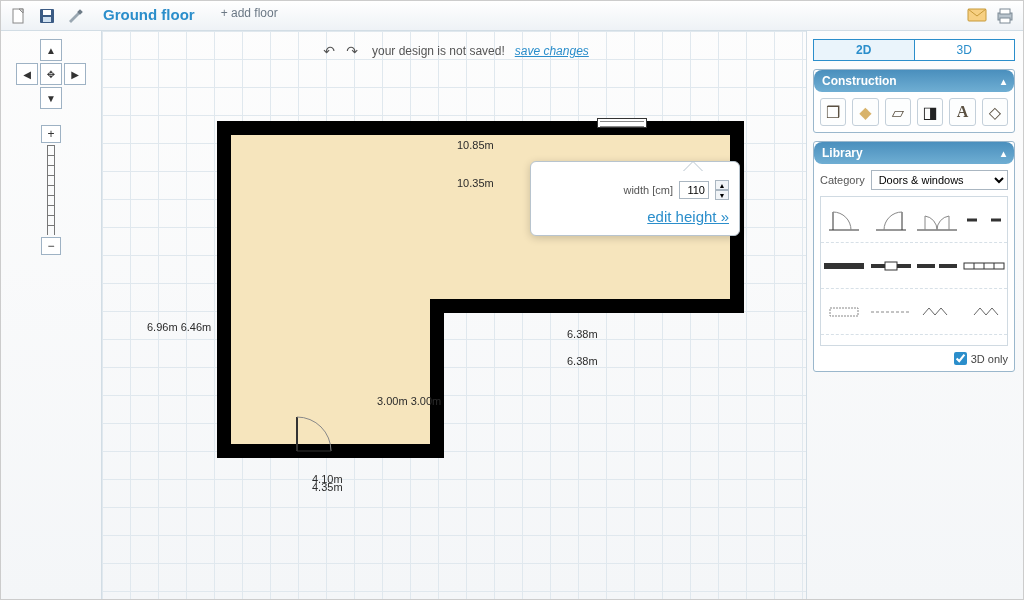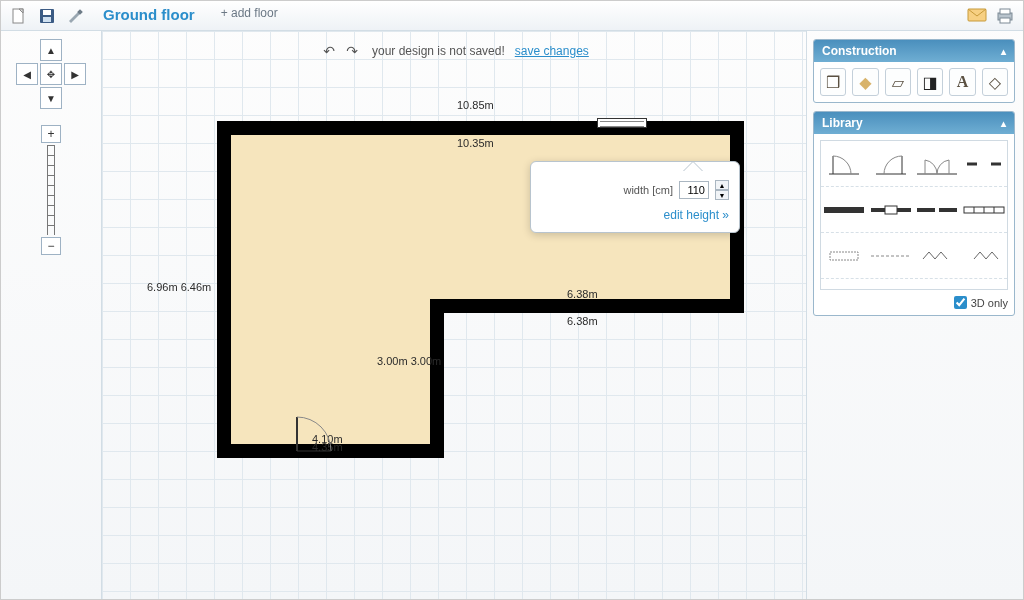--- a/index.html
+++ b/index.html
@@ -22,55 +22,55 @@
 
   .canvas-wrap { flex:1; position:relative; overflow:hidden; border-left:1px solid #d2dde5; border-right:1px solid #d2dde5; }
   .grid { position:absolute; inset:0;
     background-image:
       linear-gradient(#e0e8ee 1px, transparent 1px),
       linear-gradient(90deg, #e0e8ee 1px, transparent 1px);
     background-size: 28px 28px; }
   .save-strip { position:absolute; top:12px; left:0; right:0; display:flex; justify-content:center; align-items:center; gap:10px; font-size:12px; }
   .save-strip .undo-redo span { margin: 0 4px; cursor:pointer; color:#555; font-size:14px; }
   .save-strip .msg { color:#555; }
-  .save-strip a { color:#2b8ecb; text-decoration:underline; cursor:pointer; }
+  .save-strip a { color:#2b8ecb; text-decoration:underline; cursor:pointer;font-style:italic; }
 
   
   .plan { position:absolute; left:115px; top:90px; }
   .room-shape { fill:#f6e5bd; stroke:#000; stroke-width:14; stroke-linejoin:miter; }
-  .dim { position:absolute; font-size:11px; color:#2b2b2b; white-space:nowrap; font-weight: normal; }
+  .dim { position:absolute; font-size:11px; color:#2b2b2b; white-space:nowrap; font-weight: normal; margin-top: 40px; }
   .dim.vert { writing-mode: horizontal-tb; }
   .window-sym { position:absolute; width:50px; height:10px; border:1px solid #333; background:#fff; }
   .window-sym::after { content:""; display:block; height:4px; margin:2px 2px; background:#fff; border-top:1px solid #888; border-bottom:1px solid #888; }
   .door-arc { position:absolute; width:40px; height:40px; }
   .door-arc svg { overflow:visible; }
 
   
   .popup { position:absolute; left:428px; top:130px; width:210px; background:#fff; border:1px solid #b8c4ce; border-radius:6px; box-shadow:0 2px 8px rgba(0,0,0,.18); padding:8px 10px 10px; }
   .popup::before { content:""; position:absolute; top:-10px; right:36px; border:10px solid transparent; border-bottom-color:#fff; filter: drop-shadow(0 -1px 0 #b8c4ce); }
   .popup h4 { font-size:12px; font-weight:bold; color:#333; }
   .popup .titlebar { display:flex; align-items:center; justify-content:space-between; }
   .popup .icons { display:flex; gap:6px; }
   .popup .icons span { cursor:pointer; color:#444; font-size:13px; }
   .popup .row { display:flex; align-items:center; justify-content:flex-end; gap:6px; margin-top:10px; font-size:11px; color:#555; }
   .popup input[type=text] { width:30px; padding:2px 3px; border:1px solid #aab6c1; text-align:right; font-size:11px; }
   .stepper { display:flex; flex-direction:column; }
   .stepper button { width:14px; height:10px; font-size:7px; line-height:7px; border:1px solid #aab6c1; background:#f1f4f7; cursor:pointer; padding:0; }
   .popup .editlink { text-align:right; margin-top:8px; }
-  .popup .editlink a { font-size:12px; color:#2b8ecb; cursor:pointer; }
+  .popup .editlink a { font-size:15px; color:#2b8ecb; text-decoration:underline; cursor:pointer; }
 
   
   .rightcol { width:216px; padding:8px 8px 8px 6px; display:flex; flex-direction:column; gap:8px; }
   .view-toggle { display:flex; }
   .view-toggle button { flex:1; height:22px; border:1px solid #2b8ecb; background:#fff; color:#2b8ecb; font-size:12px; cursor:pointer; }
   .view-toggle button.active { background:#eaf4fb; font-weight:bold; }
   .view-toggle button:first-child { border-right:none; }
 
   .panel { border:1px solid #9ab7cc; border-radius:3px; overflow:hidden; background:#fff; }
-  .panel .ph { background:linear-gradient(#4a8fbd,#6faed3); color:#fff; font-weight:bold; font-size:12px; padding:4px 8px; display:flex; justify-content:space-between; align-items:center; cursor:pointer; }
+  .panel .ph { background:linear-gradient(#4a8fbd,#6faed3); color:#fff; font-weight:bold; font-size:12px; padding:4px 8px; display:flex; justify-content:space-between; align-items:center; cursor:pointer;border-radius:8px; }
   .panel .ph .caret { font-size:10px; }
   .panel .pbody { padding:6px 6px; }
 
   .tool-row { display:flex; gap:6px; align-items:center; justify-content:space-between; }
   .tool { width:28px; height:28px; border:1px solid #c4d0da; border-radius:3px; display:flex; align-items:center; justify-content:center; background:#fdfefe; cursor:pointer; font-size:16px; color:#5b5142; }
 
   .lib-cat { display:flex; align-items:center; gap:6px; font-size:11px; color:#555; margin-bottom:6px; }
   .lib-cat select { flex:1; font-size:11px; padding:2px 3px; border:1px solid #aab6c1; background:#fff; }
   .lib-grid { border:1px solid #d0dae2; height:150px; overflow:auto; background:#fff; display:flex; flex-direction:column; }
   .lib-row { display:flex; border-bottom:1px dashed #d7e0e7; height:46px; }
@@ -206,20 +206,24 @@
             <button>▼</button>
           </div>
         </div>
         <div class="editlink">
           <a>edit height »</a>
         </div>
       </div>
     </div>
 
     <div class="rightcol">
+      <div class="view-toggle">
+        <button class="active">2D</button>
+        <button>3D</button>
+      </div>
 
       <div class="panel">
         <div class="ph">
           <span>Construction</span>
             <span class="caret">▴</span>
         </div>
         <div class="pbody">
           <div class="tool-row">
             <span class="tool">❒</span>
             <span class="tool" style="color:#d8b36a">◆</span>
@@ -230,20 +234,26 @@
           </div>
         </div>
       </div>
 
       <div class="panel">
         <div class="ph">
           <span>Library</span>
             <span class="caret">▴</span>
         </div>
         <div class="pbody">
+          <div class="lib-cat">
+            <span>Category</span>
+            <select>
+              <option>Doors &amp; windows</option>
+            </select>
+          </div>
           <div class="lib-grid">
             <div class="lib-row">
               <div class="lib-cell">
                   <svg width="34" height="28">
                     <line x1="2" y1="24" x2="32" y2="24" stroke="#333"></line>
                     <path d="M6 24 L6 6" stroke="#333"></path>
                     <path d="M6 6 A18 18 0 0 1 24 24" stroke="#888" fill="none"></path>
                   </svg>
                 </div>
               <div class="lib-cell">

